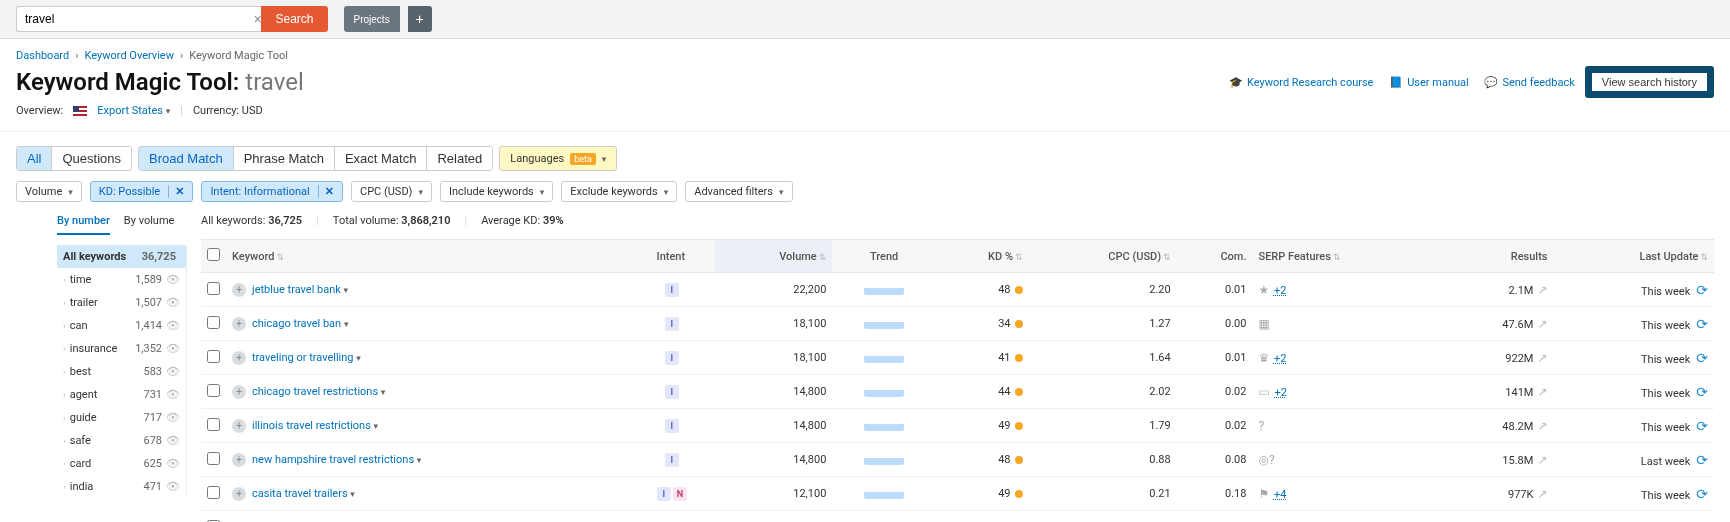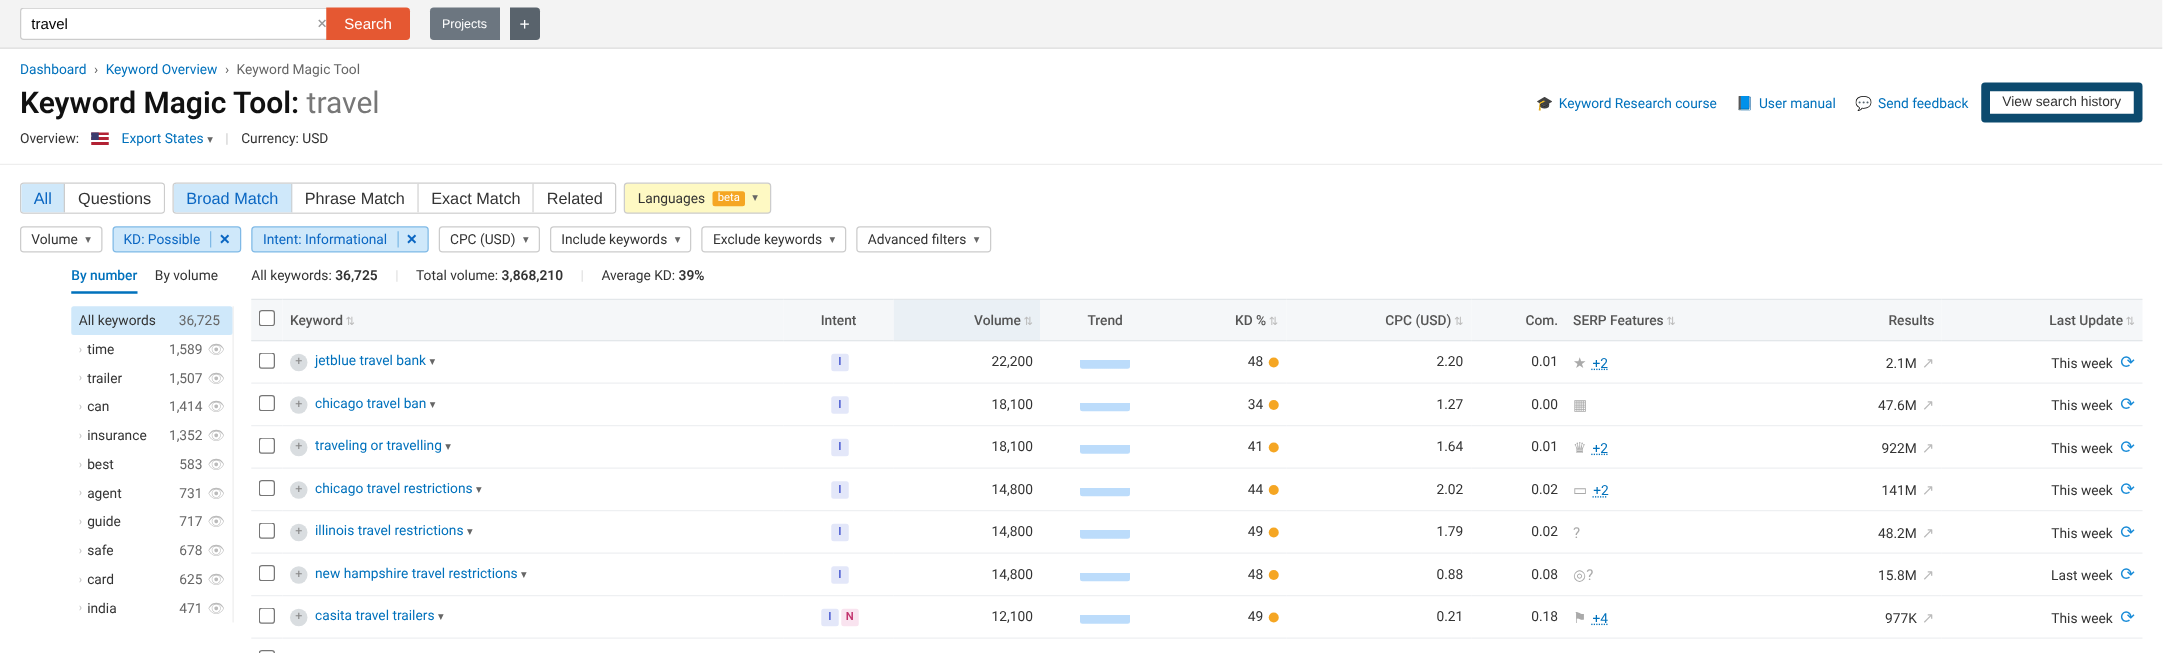--- a/index.html
+++ b/index.html
@@ -38,21 +38,21 @@
 .pill.sel { background: #cfe8fa; border-color:#7fb9e6; color:#0a66c2;}
 .pill .close-x { color:#0a66c2; border-left:1px solid #7fb9e6; padding-left:6px; margin-left:2px; font-weight:bold; cursor:pointer;}
 .caret { font-size: 9px; color: #666; }
 .content-row { display: flex; padding: 0 16px; gap: 14px; align-items: flex-start; }
 .left-col { width: 130px; padding-top: 6px; margin-left: 41px; }
 .group-tabs { display:flex; gap:14px; font-size:11px; color:#333; margin-bottom:10px;}
 .group-tabs span { cursor:pointer; padding-bottom:6px;}
 .group-tabs .act { color:#0071bc; border-bottom:2px solid #0071bc; font-weight:500;}
 .group-list { border-right:1px solid #eee; }
 .grp-item { display:flex; align-items:center; justify-content:space-between; padding:5px 6px; font-size:11px; cursor:pointer;}
-.grp-item.active { background:#cfe8fa; font-weight:400; border-radius:2px;}
+.grp-item.active { background:#cfe8fa; font-weight:700; border-radius:2px;}
 .grp-item .gchev { color:#bbb; font-size:9px; margin-right:4px;}
 .grp-item .gname { flex:1; color:#333;}
 .grp-item .gcnt { color:#666; margin-right:4px;}
 .eye { color:#bbb; font-size:11px;}
 .mid-col { flex:1; }
 .summary-row { display:flex; align-items:center; gap:14px; font-size:11px; color:#333; padding:6px 0;}
 .summary-row .sval { font-weight:600;}
 .summary-row .ssep { color:#ddd;}
 .right-actions { margin-left:auto; display:flex; gap:8px;}
 .btn-primary { background:#0071ce; color:#fff; border:none; padding:4px 10px; font-size:11px; border-radius:3px; cursor:pointer;}

